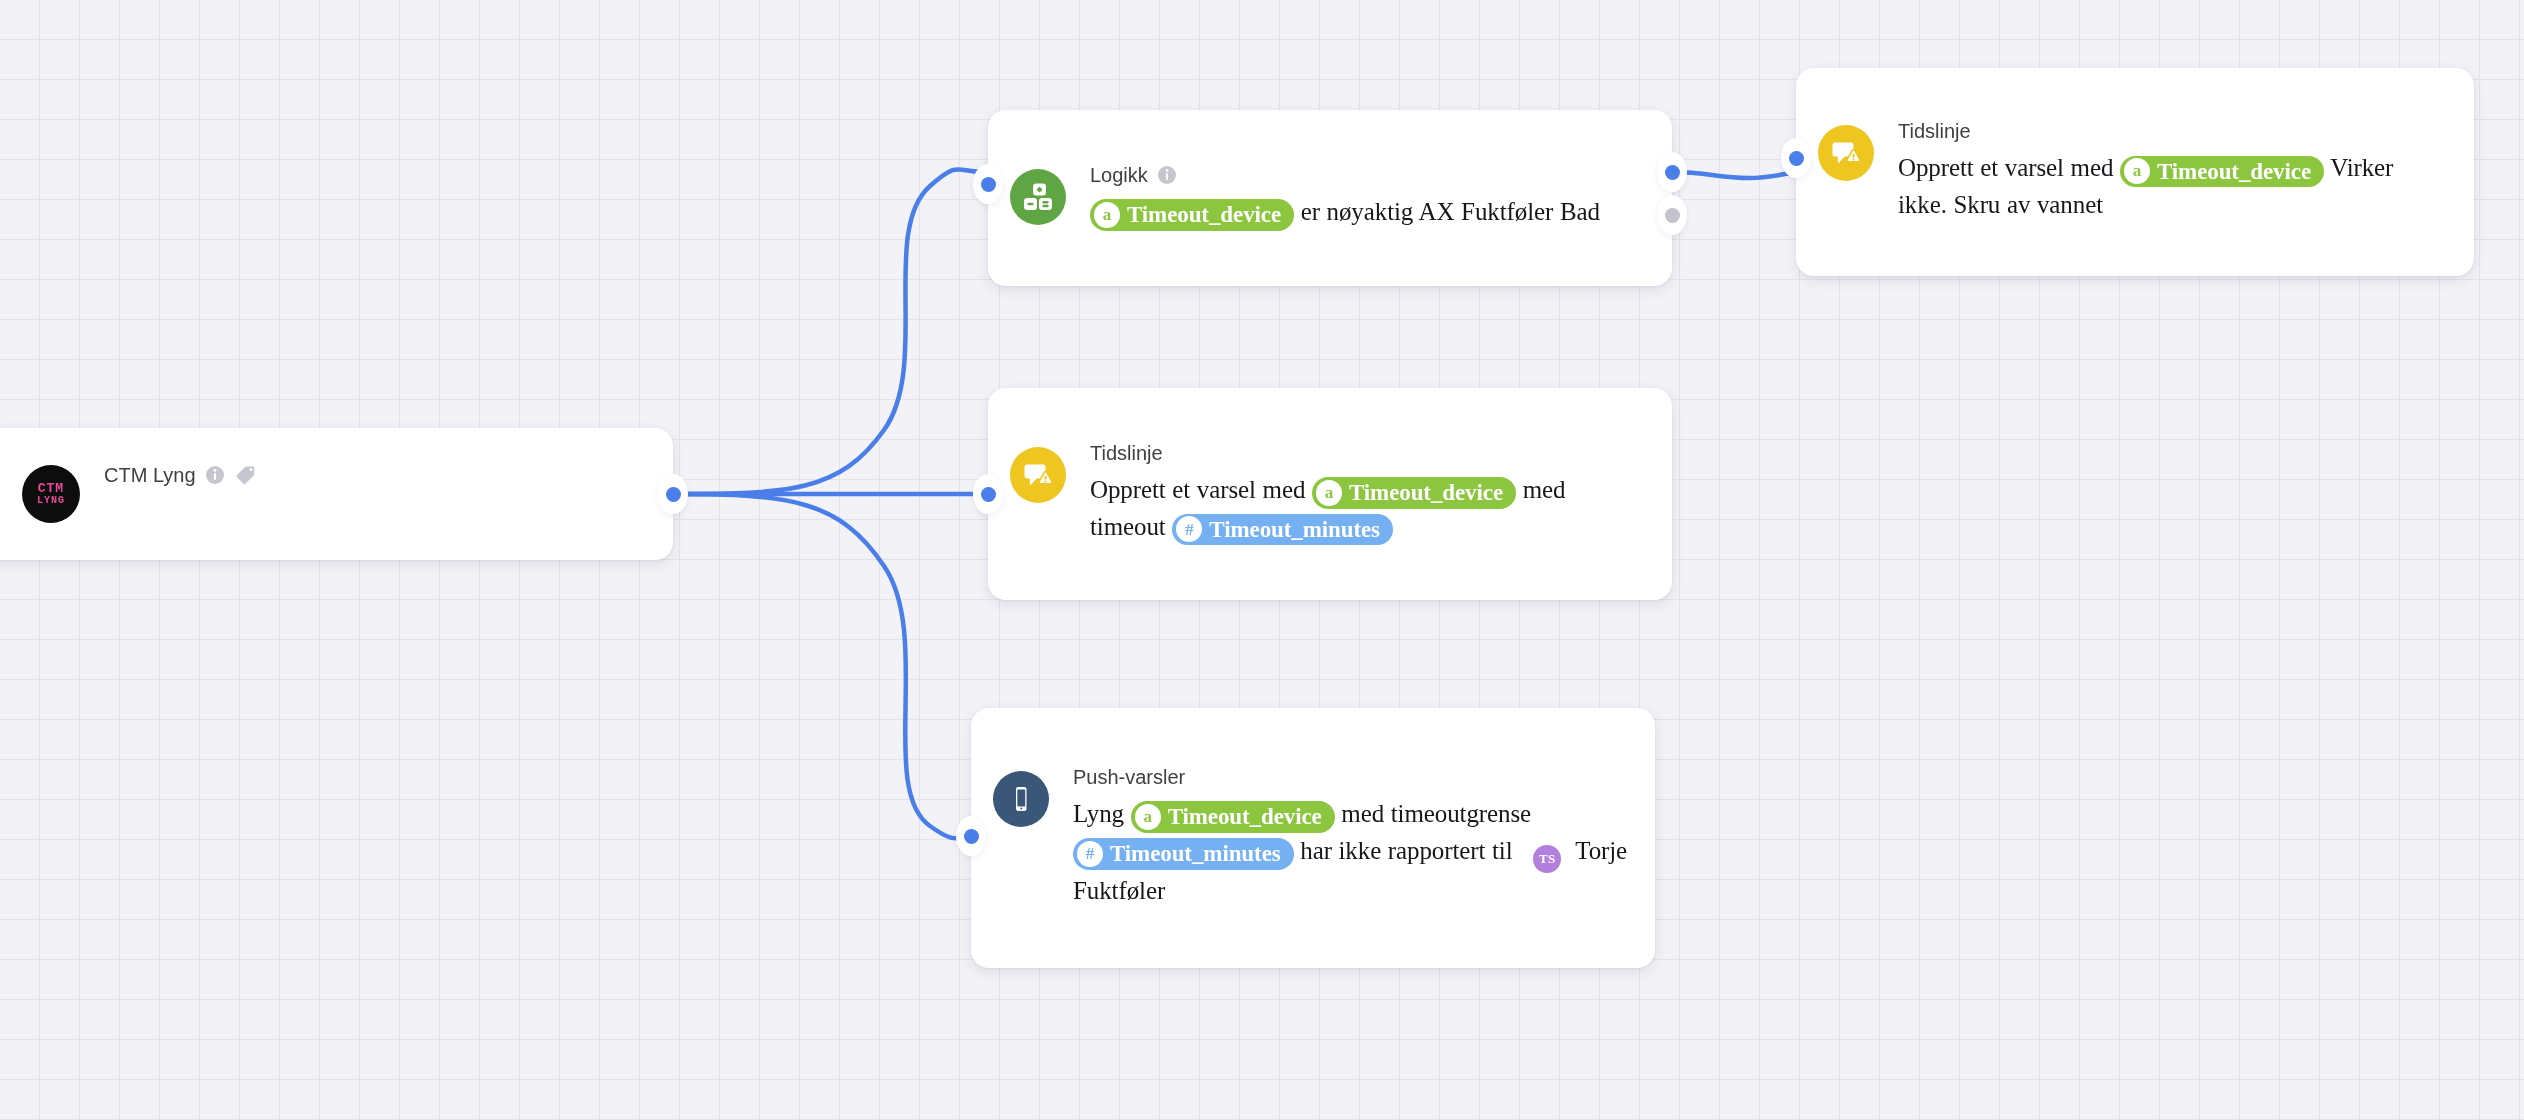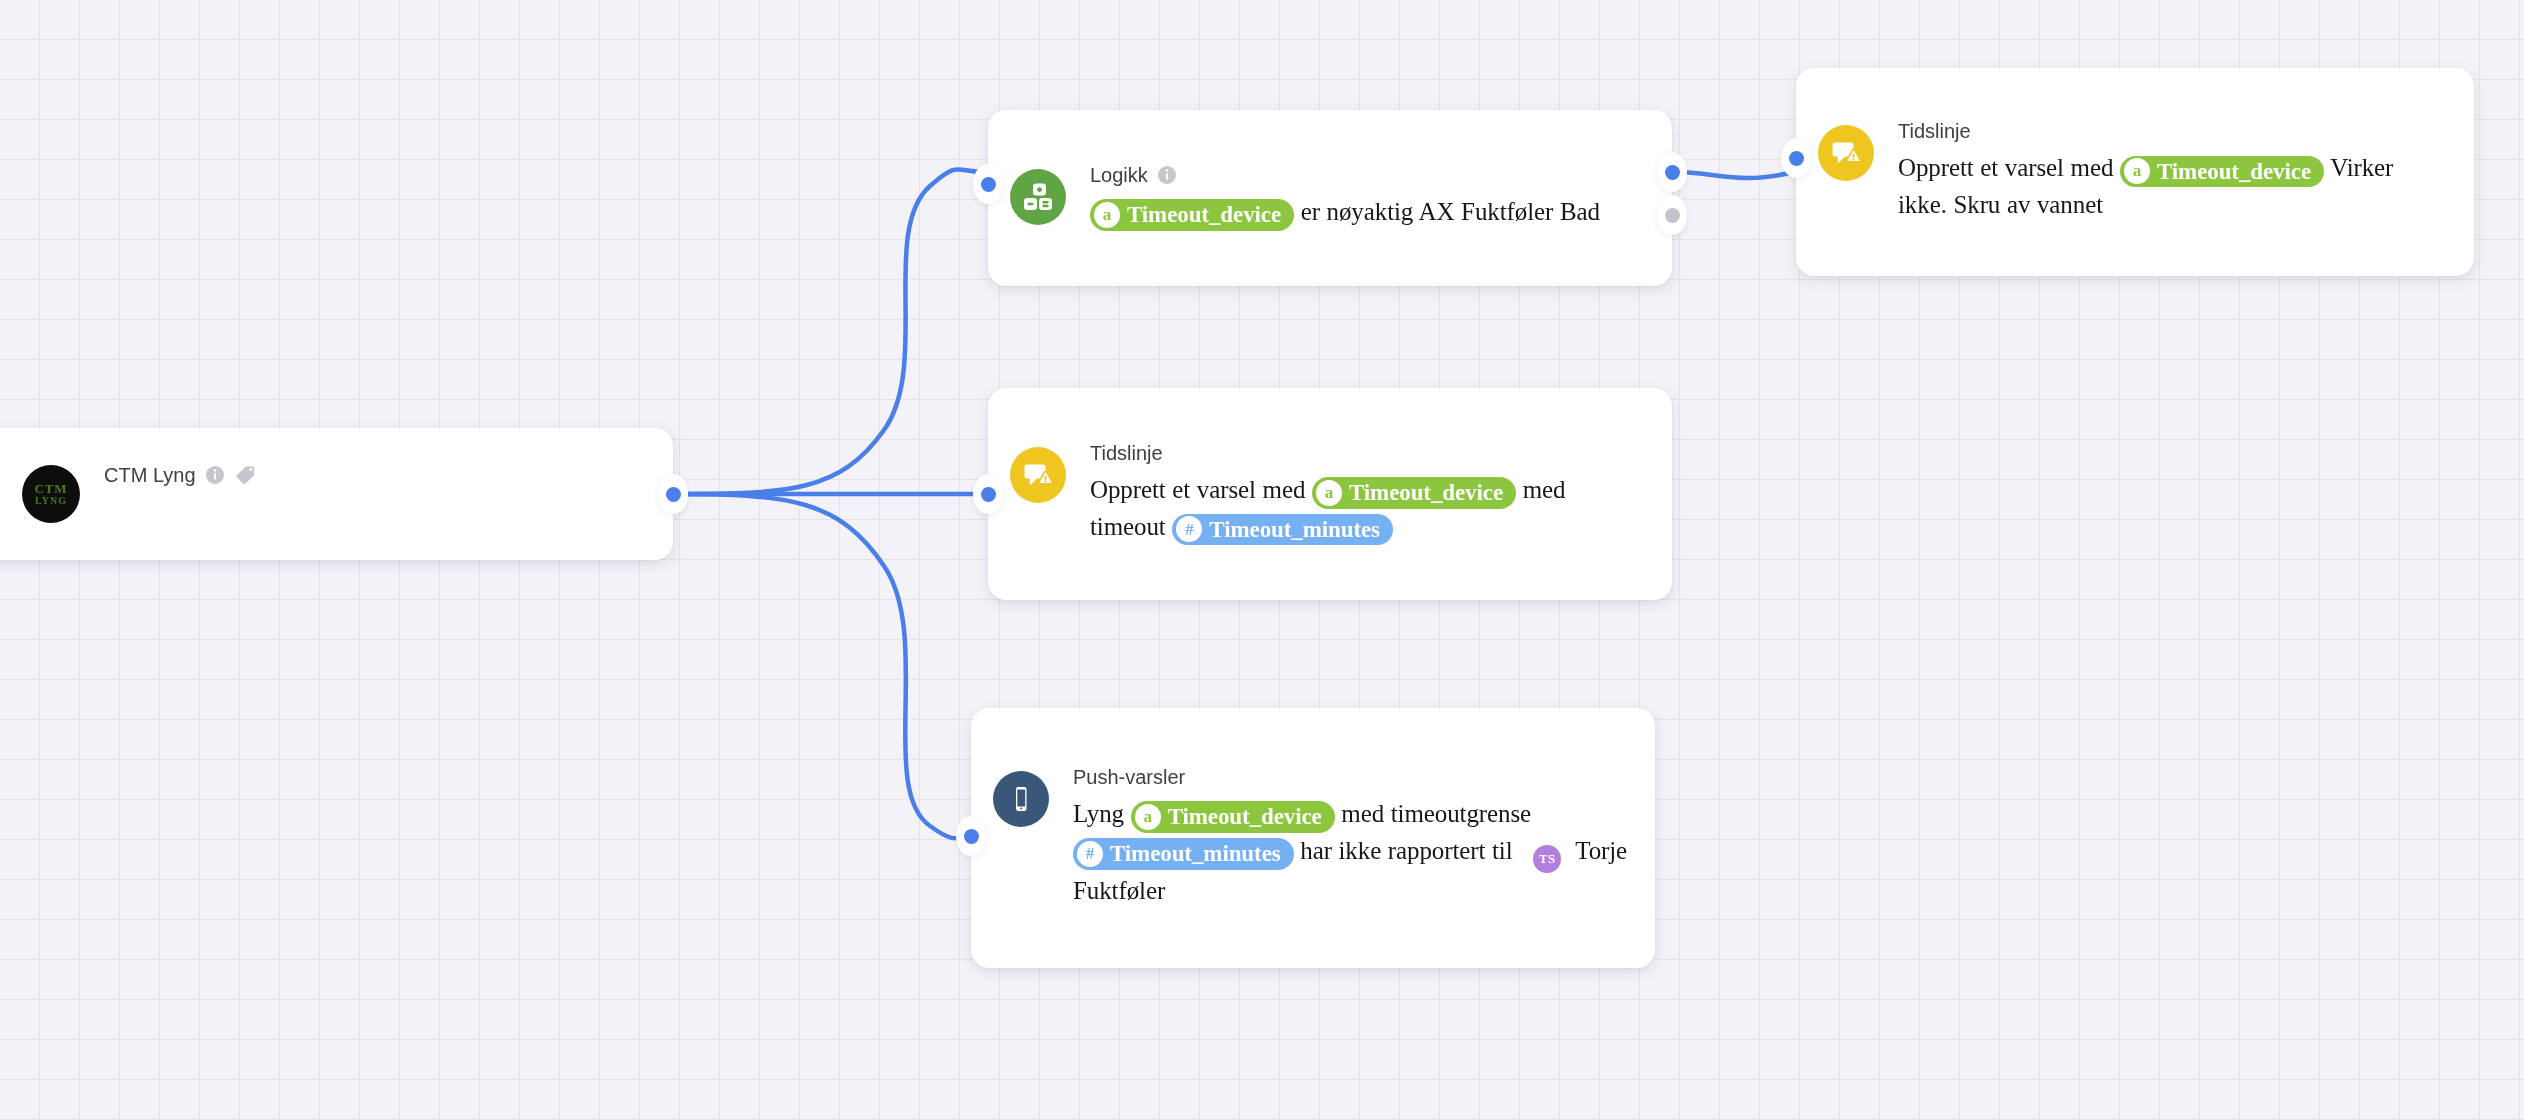--- a/index.html
+++ b/index.html
@@ -61,22 +61,22 @@
     align-items: center;
     justify-content: center;
     margin-top: 4px;
   }
   .icon-bubble.trigger  { background: #0d0d0d; width: 58px; height: 58px; margin-top: 0; }
   .icon-bubble.logic    { background: #5fa544; }
   .icon-bubble.timeline { background: #efc51f; }
   .icon-bubble.push     { background: #3a5678; }
 
   .brand-mark {
-    color: #4d7c0f;
-    font-family: Liberation Serif, serif;
+    color: #ec4899;
+    font-family: Liberation Mono, monospace;
     font-weight: 700;
     text-align: center;
     line-height: 1.08;
     letter-spacing: 0.06em;
   }
   .brand-mark .l1 { font-size: 13px; display:block; }
   .brand-mark .l2 { font-size: 10px; display:block; }
 
   
   .node-body { flex: 1 1 auto; min-width: 0; }

